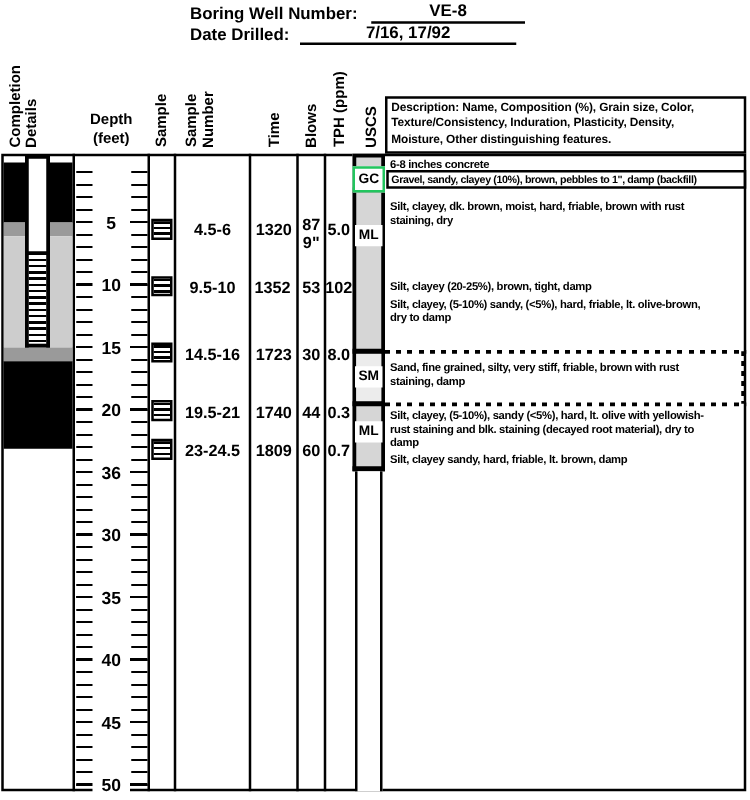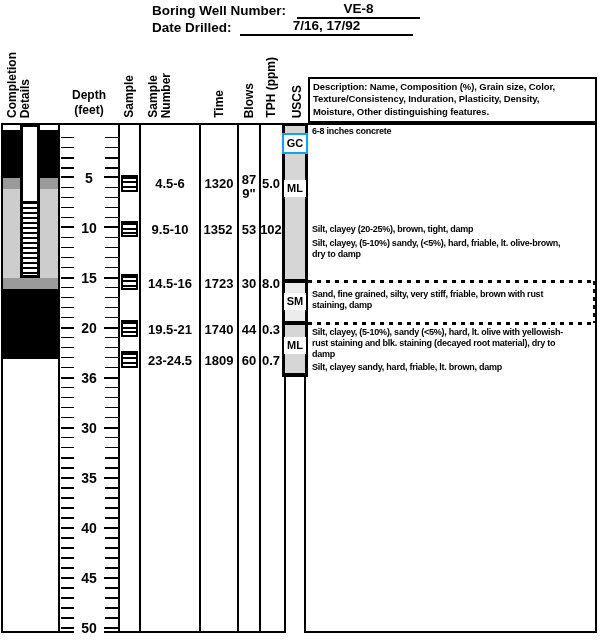--- a/index.html
+++ b/index.html
@@ -138,27 +138,30 @@
   <div class="cell" style="left:200px;top:354px;width:38px;">1809</div>
   <div class="cell" style="left:238px;top:354px;width:22px;">60</div>
   <div class="cell" style="left:260px;top:354px;width:22px;">0.7</div>
 
   <div class="strip"></div>
   <div class="fill" style="left:285px;top:283px;width:20px;height:38px;background:#ececec;"></div>
   <div class="stripbar" style="top:150px;"></div>
   <div class="stripbar" style="top:279px;"></div>
   <div class="stripbar" style="top:321px;"></div>
   <div class="stripbar" style="top:373px;"></div>
-  <div class="uscslab" style="top:133px;border:2px solid #0ea5e9;box-sizing:content-box;left:282px;">GC</div>
+  <div class="uscslab" style="top:133px;border:2px solid #22c55e;box-sizing:content-box;left:282px;">GC</div>
   <div class="uscslab" style="top:180px;">ML</div>
   <div class="uscslab" style="top:293px;">SM</div>
   <div class="uscslab" style="top:337px;">ML</div>
   <div class="stripcont"></div>
 
   <div class="desc" style="top:126px;">6-8 inches concrete</div>
+  <div class="gcbox">Gravel, sandy, clayey (10%), brown, pebbles to 1", damp (backfill)</div>
+  <div class="desc" style="top:160px;">Silt, clayey, dk. brown, moist, hard, friable, brown with rust
+staining, dry</div>
   <div class="desc" style="top:224px;">Silt, clayey (20-25%), brown, tight, damp</div>
   <div class="desc" style="top:238px;">Silt, clayey, (5-10%) sandy, (&lt;5%), hard, friable, lt. olive-brown,
 dry to damp</div>
   <div class="desc" style="top:289px;">Sand, fine grained, silty, very stiff, friable, brown with rust
 staining, damp</div>
   <div class="desc" style="top:327px;">Silt, clayey, (5-10%), sandy (&lt;5%), hard, lt. olive with yellowish-
 rust staining and blk. staining (decayed root material), dry to
 damp</div>
   <div class="desc" style="top:362px;">Silt, clayey sandy, hard, friable, lt. brown, damp</div>
   <div class="dotline" style="top:280px;"></div>

